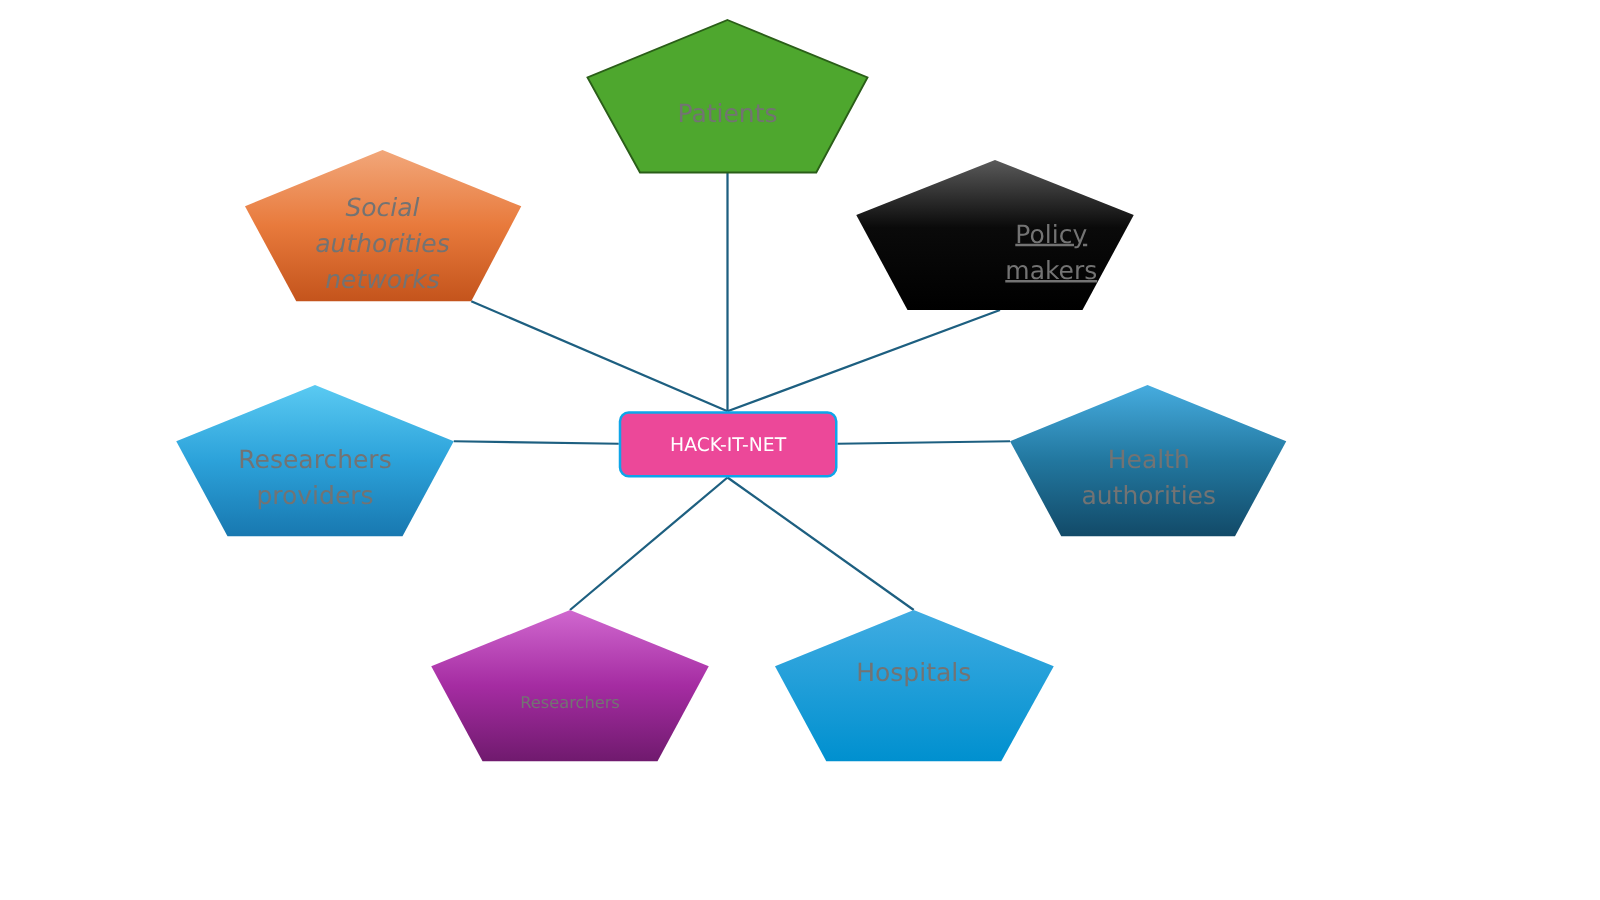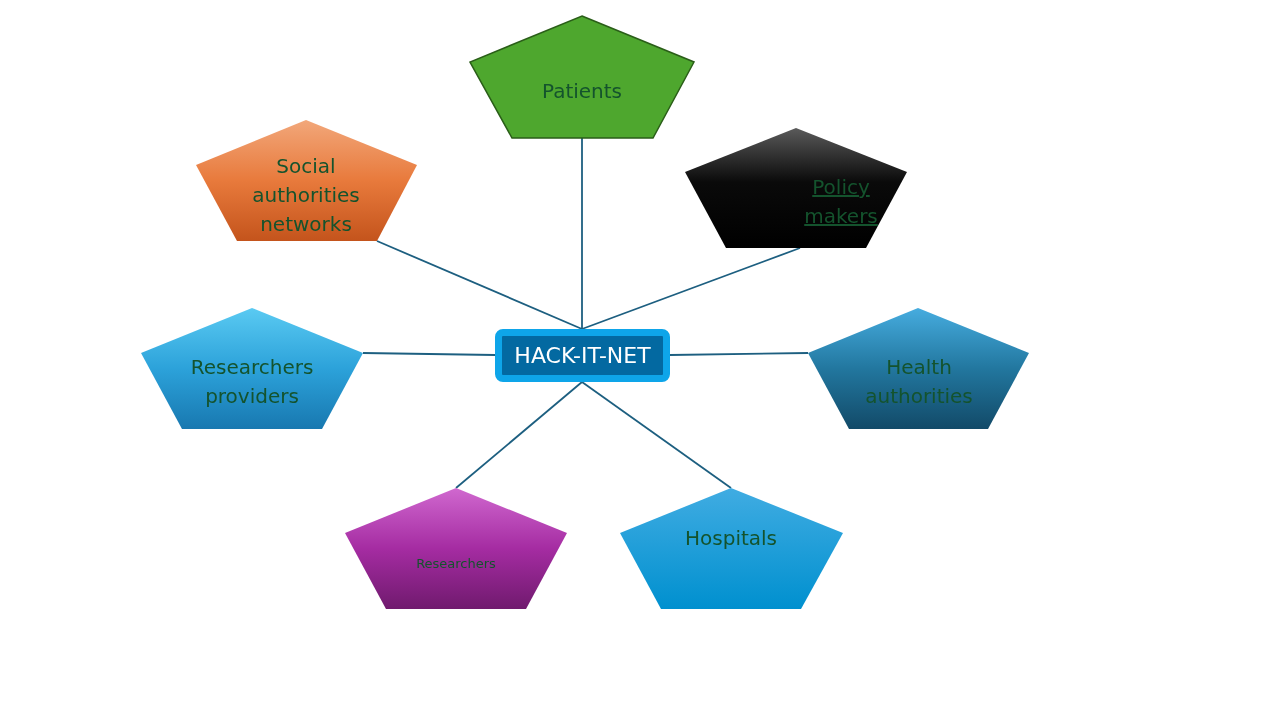--- a/index.html
+++ b/index.html
@@ -1,20 +1,20 @@
 <!DOCTYPE html>
 <html><head>
 <meta charset="utf-8">
 <style>
   html, body { margin:0; padding:0; background:#ffffff; }
   body { width:1280px; height:720px; position:relative; overflow:hidden; font-family:"DejaVu Sans","Liberation Sans",sans-serif; }
   svg.diagram { position:absolute; left:0; top:0; }
-  .lbl { position:absolute; color:#14532d; text-align:center; font-size:20px; line-height:29px; white-space:nowrap; transform:translate(-50%,-50%); font-family:"DejaVu Sans","Liberation Sans",sans-serif; }
+  .lbl { position:absolute; color:#737373; text-align:center; font-size:20px; line-height:29px; white-space:nowrap; transform:translate(-50%,-50%); font-family:"DejaVu Sans","Liberation Sans",sans-serif; }
   .lbl.small { font-size:13px; }
-  .hub { position:absolute; left:495px; top:329px; width:175px; height:53px; background:#0369a1; border:7px solid #0ea5e9; border-radius:8px; box-sizing:border-box; color:#ffffff; font-size:22px; display:flex; align-items:center; justify-content:center; }
+  .hub { position:absolute; left:495px; top:329px; width:175px; height:53px; background:#ec4899; border:2px solid #0ea5e9; border-radius:8px; box-sizing:border-box; color:#ffffff; font-size:15px; display:flex; align-items:center; justify-content:center; }
 </style>
 </head>
 <body>
 
 <svg class="diagram" width="1280" height="720" viewBox="0 0 1280 720">
   <defs>
     <linearGradient id="gOrange" x1="0" y1="0" x2="0" y2="1">
         <stop offset="0" stop-color="#f2a77a"></stop>
         <stop offset="0.5" stop-color="#e87a3c"></stop>
         <stop offset="1" stop-color="#c4541c"></stop>
@@ -61,21 +61,21 @@
   <polygon points="252,308 363,353 322,429 182,429 141,353" fill="url(#gHcp)"></polygon>
   <polygon points="918,308 1029,353 988,429 849,429 808,353" fill="url(#gHa)"></polygon>
   <polygon points="456,488 567,533 526,609 386,609 345,533" fill="url(#gRes)"></polygon>
   <polygon points="731,488 843,533 801,609 661,609 620,533" fill="url(#gHosp)"></polygon>
 </svg>
 
 <div class="lbl" style="left:582px; top:91px;">
   <div>Patients</div>
 </div>
 
-<div class="lbl" style="left:306px; top:195px;">
+<div class="lbl" style="left:306px; top:195px;font-style:italic;">
   <div>Social</div>
   <div>authorities</div>
   <div>networks</div>
 </div>
 
 <div class="lbl" style="left:841px; top:202px;text-decoration:underline;">
   <div>Policy</div>
   <div>makers</div>
 </div>
 

